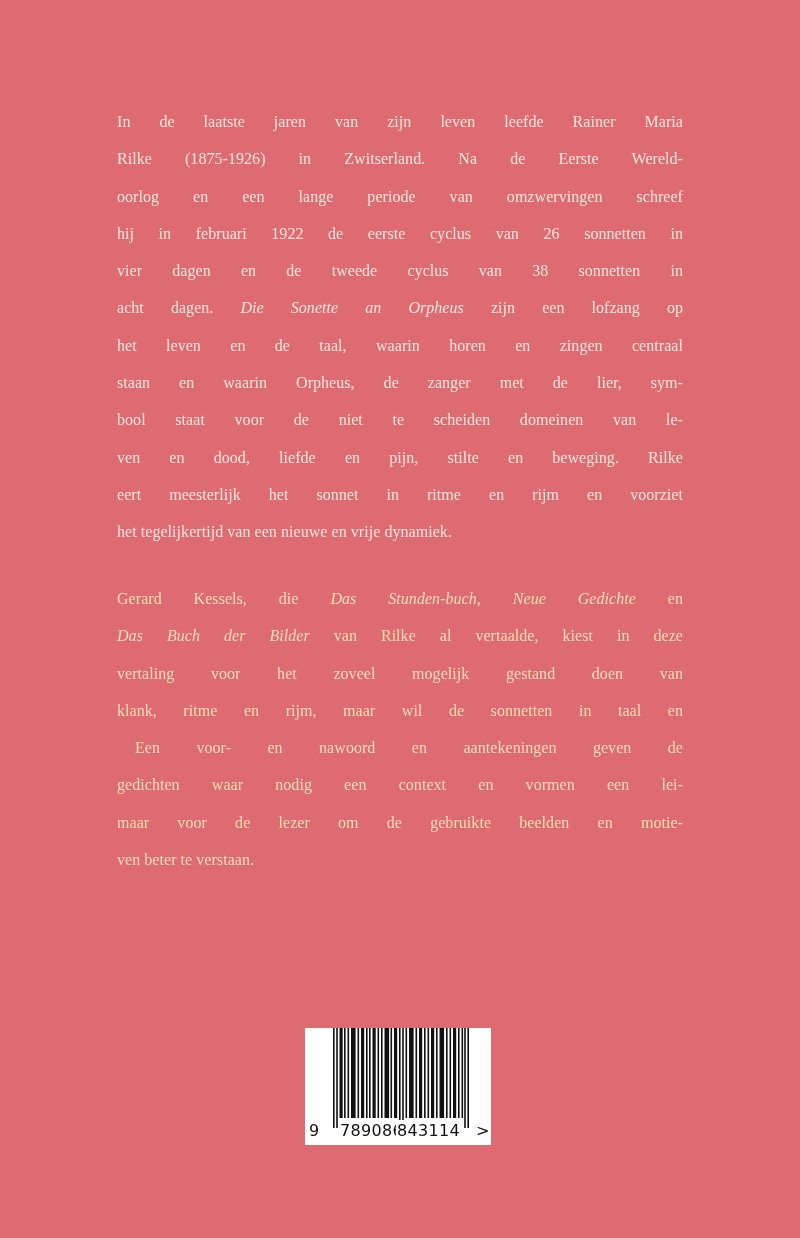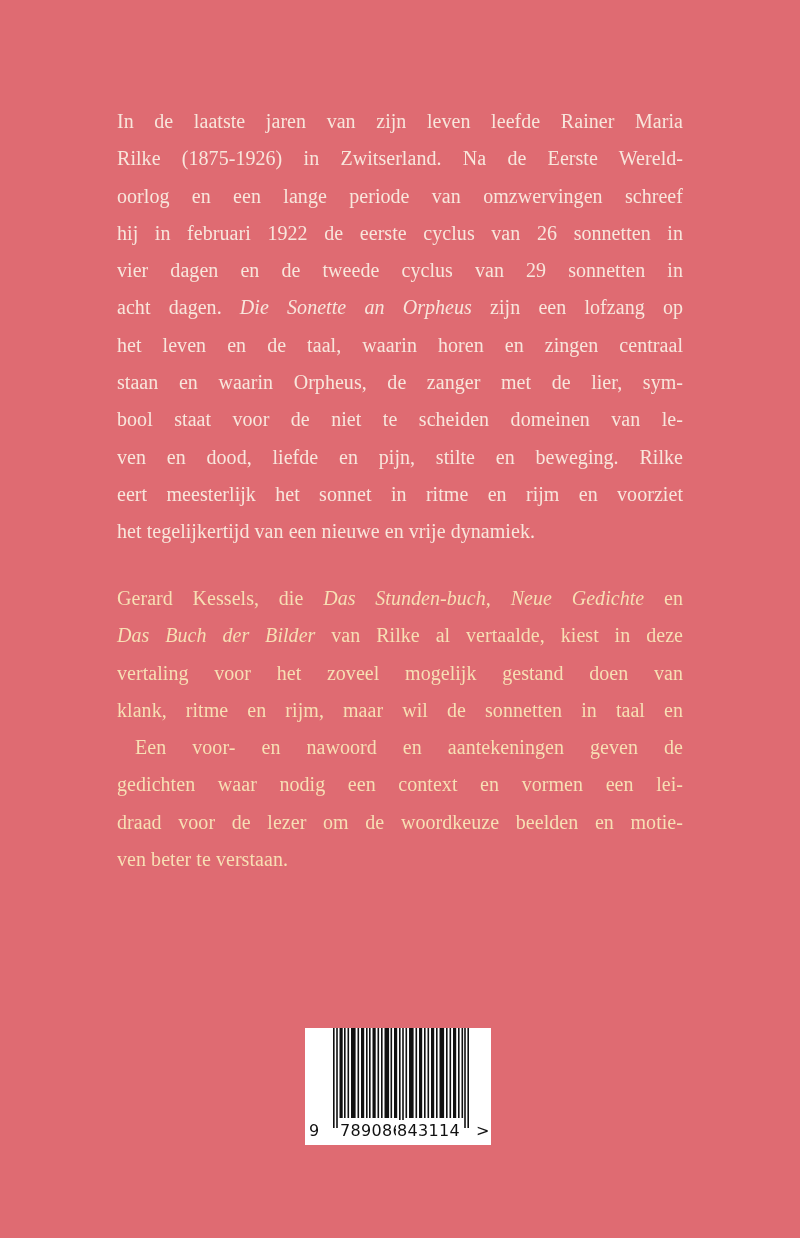--- a/index.html
+++ b/index.html
@@ -18,21 +18,21 @@
       position: absolute;
       left: 0; top: 0;
       width: 800px; height: 1238px;
       background: #df6b72;
     }
     .text-block {
       position: absolute;
       left: 117px;
       width: 566px;
       font-family: "Liberation Serif", "DejaVu Serif", serif;
-      font-size: 20px;
+      font-size: 16px;
       line-height: 37.3px;
       letter-spacing: 0.05px;
     }
     .para-1 {
       top: 103px;
       color: #f8e6dc;
     }
     .para-2 {
       top: 580px;
       color: #f7dfb4;
@@ -95,38 +95,38 @@
 </head>
 <body>
 
 <div class="cover">
 
   <div class="text-block para-1">
     <span class="line">In de laatste jaren van zijn leven leefde Rainer Maria</span>
     <span class="line">Rilke (1875-1926) in Zwitserland. Na de Eerste Wereld-</span>
     <span class="line">oorlog en een lange periode van omzwervingen schreef</span>
     <span class="line">hij in februari 1922 de eerste cyclus van 26 sonnetten in</span>
-    <span class="line">vier dagen en de tweede cyclus van 29 sonnetten in</span>
+    <span class="line">vier dagen en de tweede cyclus van 38 sonnetten in</span>
     <span class="line"><span>acht dagen. </span><span class="it">Die Sonette an Orpheus</span><span> zijn een lofzang op</span></span>
     <span class="line">het leven en de taal, waarin horen en zingen centraal</span>
     <span class="line">staan en waarin Orpheus, de zanger met de lier, sym-</span>
     <span class="line">bool staat voor de niet te scheiden domeinen van le-</span>
     <span class="line">ven en dood, liefde en pijn, stilte en beweging. Rilke</span>
     <span class="line">eert meesterlijk het sonnet in ritme en rijm en voorziet</span>
     <span class="line last">het tegelijkertijd van een nieuwe en vrije dynamiek.</span>
   </div>
 
   <div class="text-block para-2">
     <span class="line"><span>Gerard Kessels, die </span><span class="it">Das Stunden-buch, Neue Gedichte</span><span> en</span></span>
     <span class="line"><span></span><span class="it">Das Buch der Bilder</span><span> van Rilke al vertaalde, kiest in deze</span></span>
     <span class="line">vertaling voor het zoveel mogelijk gestand doen van</span>
     <span class="line">klank, ritme en rijm, maar wil de sonnetten in taal en</span>
     <span class="line indent">Een voor- en nawoord en aantekeningen geven de</span>
     <span class="line">gedichten waar nodig een context en vormen een lei-</span>
-    <span class="line">draad voor de lezer om de woordkeuze beelden en motie-</span>
+    <span class="line">maar voor de lezer om de gebruikte beelden en motie-</span>
     <span class="line last">ven beter te verstaan.</span>
   </div>
 
   <div class="barcode">
     <div class="bars">
       <svg width="136" height="100" viewBox="0 0 136 100" xmlns="http://www.w3.org/2000/svg">
         <g fill="#111">
 
           <rect x="0" y="0" width="1.6" height="100"></rect>
           <rect x="3.2" y="0" width="1.6" height="100"></rect>

